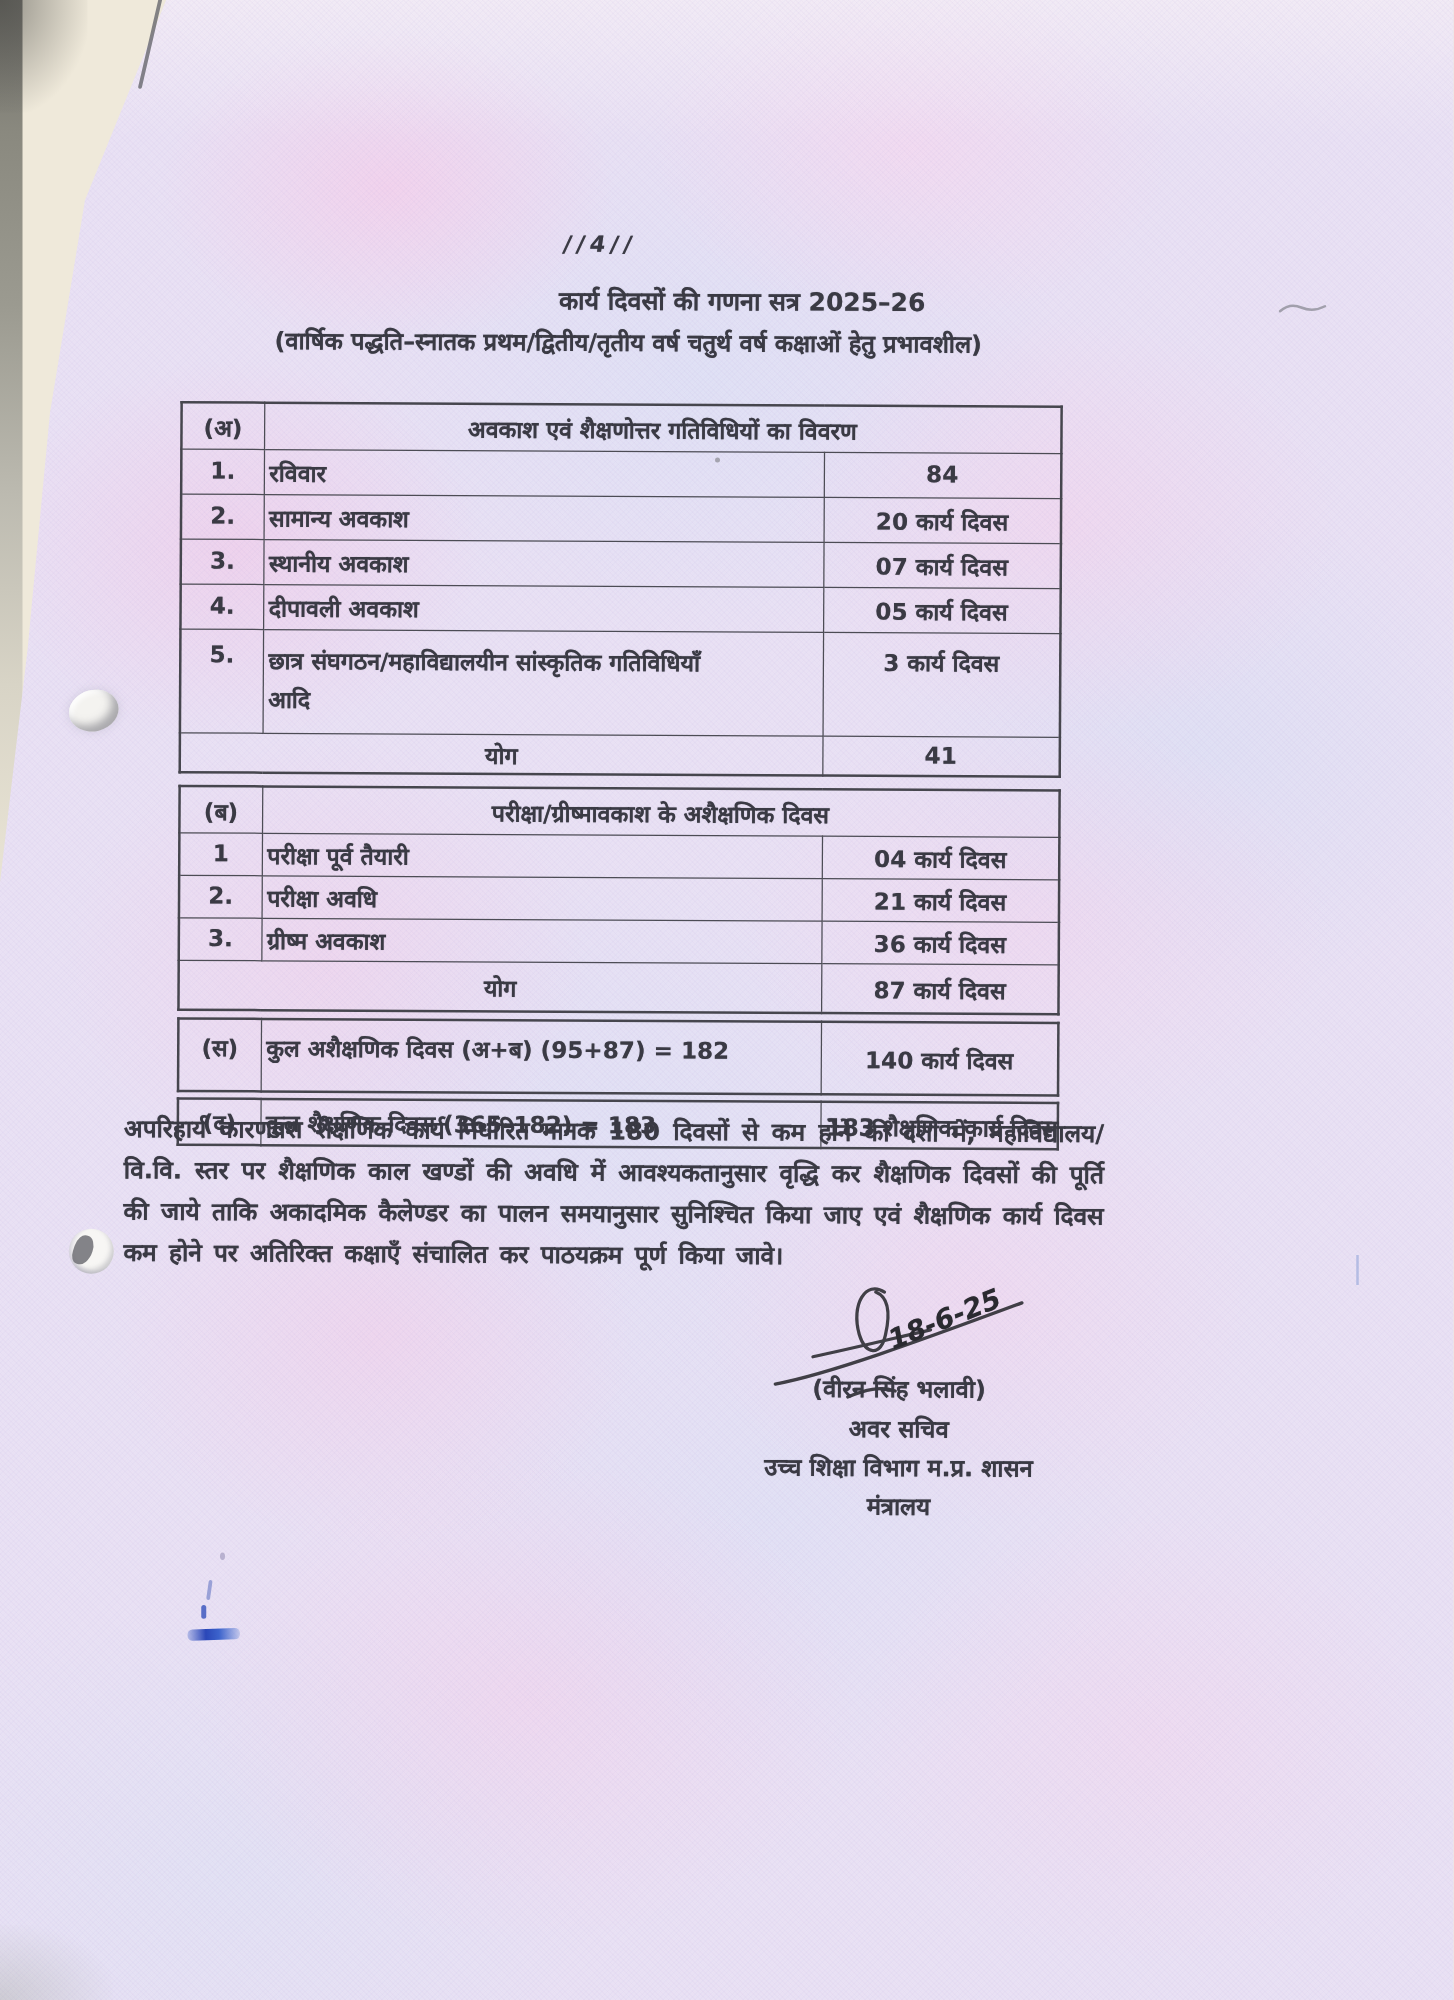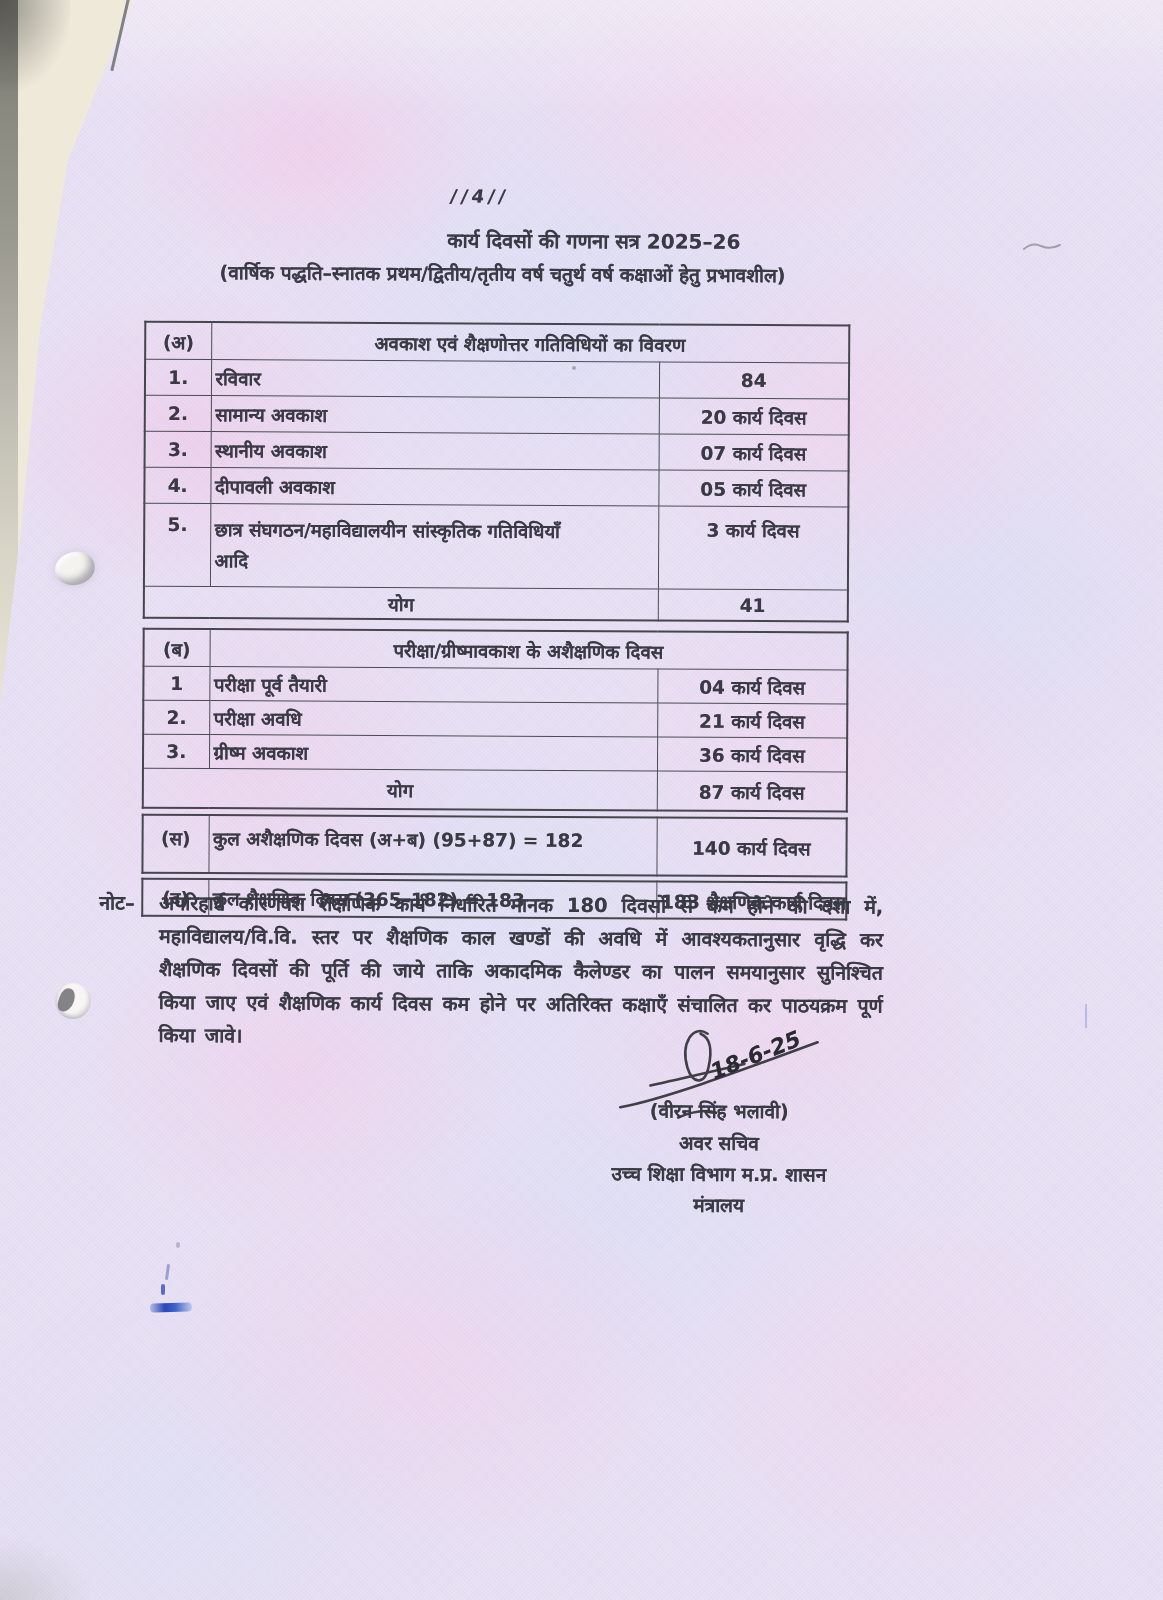--- a/index.html
+++ b/index.html
@@ -275,21 +275,20 @@
           <td class="c0">(द)</td>
           <td class="c1">कुल शैक्षणिक दिवस (365–182) = 183</td>
           <td class="c2">183 शैक्षणिक कार्य दिवस</td>
         </tr>
       </tbody>
     </table>
 
   </div>
 
   <div class="note">
-    <div class="lab">नोट–</div>
     <p>अपरिहार्य कारणवश शैक्षणिक कार्य निर्धारित मानक 180 दिवसों से कम होने की दशा में, महाविद्यालय/वि.वि. स्तर पर शैक्षणिक काल खण्डों की अवधि में आवश्यकतानुसार वृद्धि कर शैक्षणिक दिवसों की पूर्ति की जाये ताकि अकादमिक कैलेण्डर का पालन समयानुसार सुनिश्चित किया जाए एवं शैक्षणिक कार्य दिवस कम होने पर अतिरिक्त कक्षाएँ संचालित कर पाठयक्रम पूर्ण किया जावे।</p>
   </div>
 
   <div class="sig">
     <svg class="scrawl" width="220" height="100" viewBox="0 0 220 100">
       <g fill="none" stroke="#2e2e34" stroke-width="2.6" stroke-linecap="round" opacity="0.9">
         <path d="M95,12 C80,2 68,22 75,46 C80,62 92,64 96,46 C100,28 98,16 88,12"></path>
         <path d="M8,86 C50,78 120,52 205,20"></path>
         <path d="M38,64 C70,57 102,49 132,42"></path>
         <path d="M66,96 C80,90 92,87 104,91"></path>

